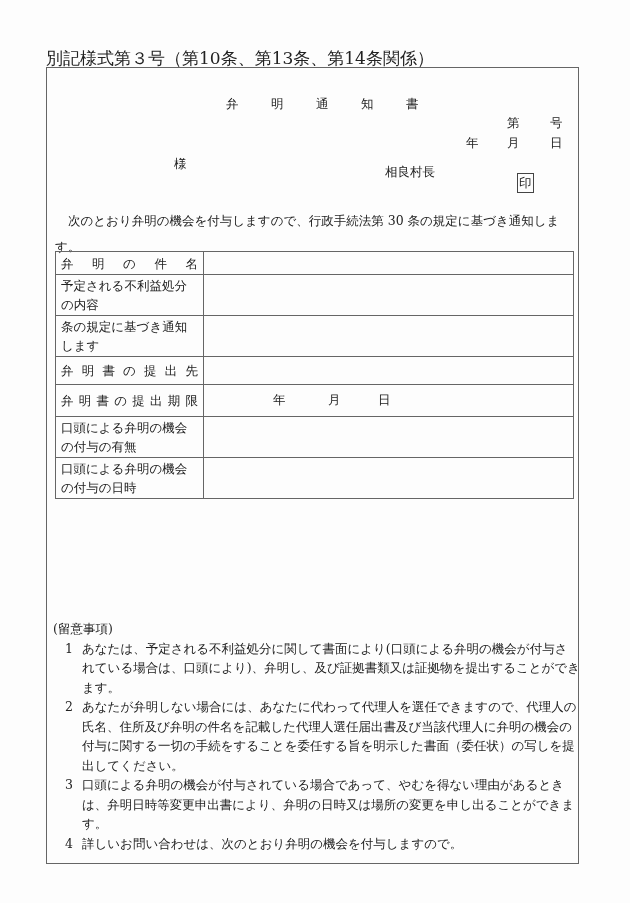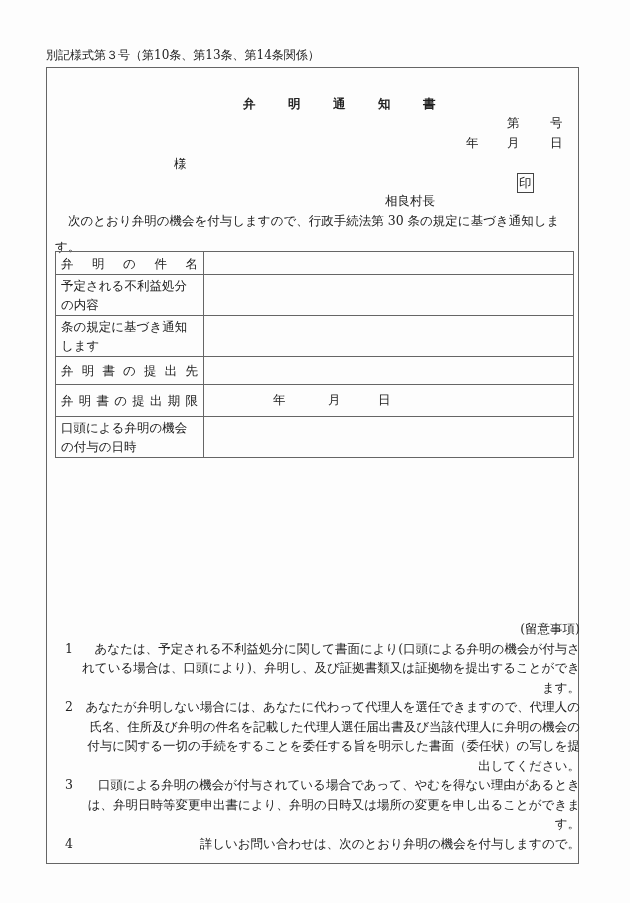--- a/index.html
+++ b/index.html
@@ -1,32 +1,32 @@
 <!DOCTYPE html>
 <html><head>
 <meta charset="utf-8">
 <style>
   html, body { margin:0; padding:0; background:#fdfdfd; }
   body { width:630px; height:903px; position:relative; overflow:hidden;
          font-family:"DejaVu Serif","Liberation Serif",serif; color:#222; font-size:12.5px; }
   .abs { position:absolute; white-space:nowrap; }
-  #form-ref { left:46px; top:47px; font-size:12px; }
+  #form-ref { left:46px; top:47px; font-size:17px; }
   #frame { position:absolute; left:46px; top:67px; width:533px; height:797px;
            border:1.5px solid #666; box-sizing:border-box; }
-  #title { left:243px; top:96px; letter-spacing:0;font-weight:bold; }
+  #title { left:226px; top:96px; letter-spacing:0; }
   #title span { display:inline-block; width:45px; }
   #intro { position:absolute; left:55px; top:208px; width:522px; line-height:26px; text-indent:13px; white-space:normal; }
   table#details { position:absolute; left:55px; top:251px; width:519px; border-collapse:collapse; }
   #details td { border:1px solid #666; padding:0 5px; font-size:12.5px; vertical-align:middle; }
   #details td.lbl { width:137px; line-height:19px; }
   #details tr.single td { height:22px; }
   #details tr.double td { height:40px; }
   #details tr.mid td { height:27px; }
   .spread { display:flex; justify-content:space-between; }
-  #notes { position:absolute; left:55px; top:619px; width:525px; line-height:19.5px;text-align:right; }
+  #notes { position:absolute; left:55px; top:619px; width:525px; line-height:19.5px; }
   .note { position:relative; padding-left:27px; margin:0; }
   .note .num { position:absolute; left:10px; }
   .date-cells span { display:inline-block; }
 </style>
 </head>
 <body>
 
 <div class="abs" id="form-ref">別記様式第３号（第10条、第13条、第14条関係）</div>
 
 <div id="frame"></div>
@@ -37,21 +37,21 @@
 
 <div class="abs" style="left:507px;top:115px;">第</div>
 <div class="abs" style="left:550px;top:115px;">号</div>
 
 <div class="abs" style="left:466px;top:135px;">年</div>
 <div class="abs" style="left:507px;top:135px;">月</div>
 <div class="abs" style="left:550px;top:135px;">日</div>
 
 <div class="abs" style="left:174px;top:156px;">様</div>
 
-<div class="abs" style="left:385px;top:193px;">相良村長</div>
+<div class="abs" style="left:385px;top:164px;">相良村長</div>
 <div class="abs" style="left:517px;top:173px;border:1px solid #444;padding:1px 1px;line-height:16px;">印</div>
 
 <div id="intro">次のとおり弁明の機会を付与しますので、行政手続法第 30 条の規定に基づき通知します。</div>
 
 <table id="details">
   <tbody>
       <tr class="single">
     <td class="lbl">
       <div class="spread">
         <span>弁</span>
@@ -98,20 +98,24 @@
         <span>限</span>
       </div>
     </td>
     <td>
       <span class="date-cells" style="padding-left:64px;">
         <span style="width:55px;">年</span><span style="width:50px;">月</span><span>日</span>
       </span>
     </td>
   </tr>
   <tr class="double">
+    <td class="lbl">口頭による弁明の機会の付与の有無</td>
+    <td></td>
+  </tr>
+  <tr class="double">
     <td class="lbl">口頭による弁明の機会の付与の日時</td>
     <td></td>
   </tr>
 </tbody>
   </table>
 
 <div id="notes">
   <div style="margin-left:-2px;">(留意事項)</div>
   <p class="note"><span class="num">1</span><span>あなたは、予定される不利益処分に関して書面により(口頭による弁明の機会が付与されている場合は、口頭により)、弁明し、及び証拠書類又は証拠物を提出することができます。</span></p>
   <p class="note"><span class="num">2</span><span>あなたが弁明しない場合には、あなたに代わって代理人を選任できますので、代理人の氏名、住所及び弁明の件名を記載した代理人選任届出書及び当該代理人に弁明の機会の付与に関する一切の手続をすることを委任する旨を明示した書面（委任状）の写しを提出してください。</span></p>

